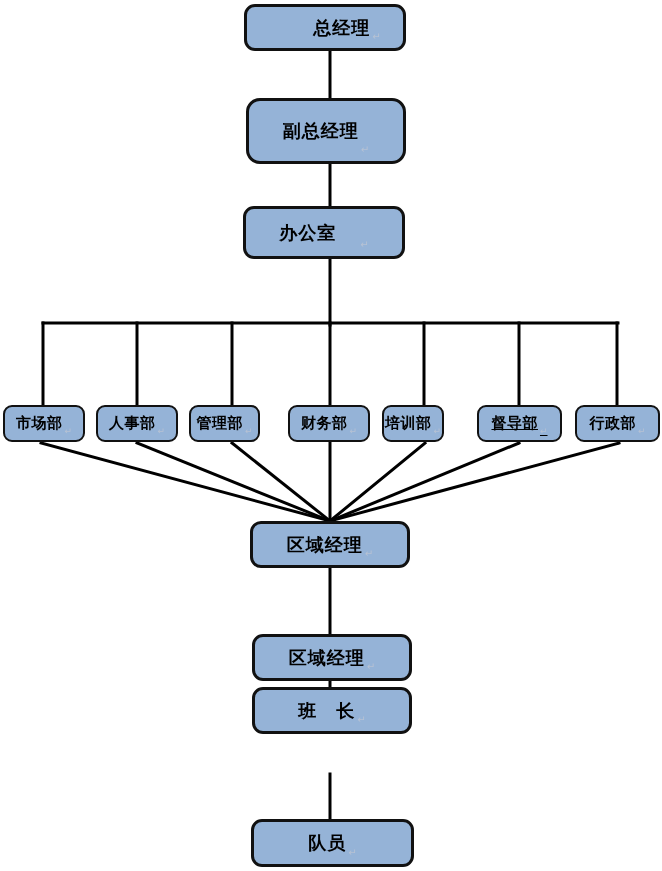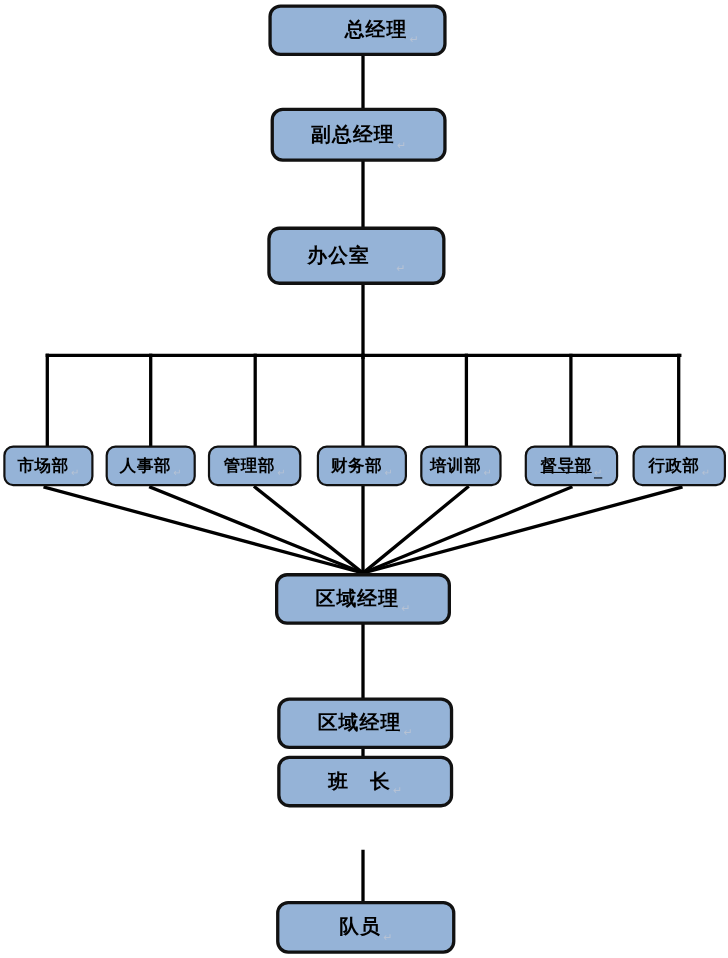--- a/index.html
+++ b/index.html
@@ -53,28 +53,28 @@
     font-weight: normal;
     margin-left: 2px;
     align-self: flex-end;
     padding-bottom: 6px;
     line-height: 1;
   }
   .node.small .ret { padding-bottom: 4px; font-size: 9px; }
 
   
   .n-gm   { left: 244px; top: 4px;   width: 162px; height: 47px; padding-left: 44px; }
-  .n-dgm  { left: 246px; top: 98px;  width: 160px; height: 49px; }
+  .n-dgm  { left: 246px; top: 98px;  width: 160px; height: 66px; border-radius: 14px; }
   .n-off  { left: 243px; top: 206px; width: 162px; height: 53px; gap: 22px; }
   
   .n-d0 { left: 3px;   top: 405px; width: 82px; height: 37px; justify-content: center; }
   .n-d1 { left: 96px;  top: 405px; width: 82px; height: 37px; }
-  .n-d2 { left: 189px; top: 405px; width: 85px; height: 37px; }
+  .n-d2 { left: 189px; top: 405px; width: 71px; height: 37px; }
   .n-d3 { left: 288px; top: 405px; width: 82px; height: 37px; }
-  .n-d4 { left: 382px; top: 405px; width: 74px; height: 37px; }
+  .n-d4 { left: 382px; top: 405px; width: 62px; height: 37px; }
   .n-d5 { left: 477px; top: 405px; width: 85px; height: 37px; text-decoration: underline; }
   .n-d6 { left: 575px; top: 405px; width: 85px; height: 37px; }
   
   .n-reg  { left: 250px; top: 521px; width: 160px; height: 47px; }
   .n-site { left: 252px; top: 634px; width: 160px; height: 47px; }
   .n-sq   { left: 252px; top: 687px; width: 160px; height: 47px; }
   .n-mem  { left: 251px; top: 819px; width: 163px; height: 48px; text-align: right; }
 </style>
 </head>
 <body>

